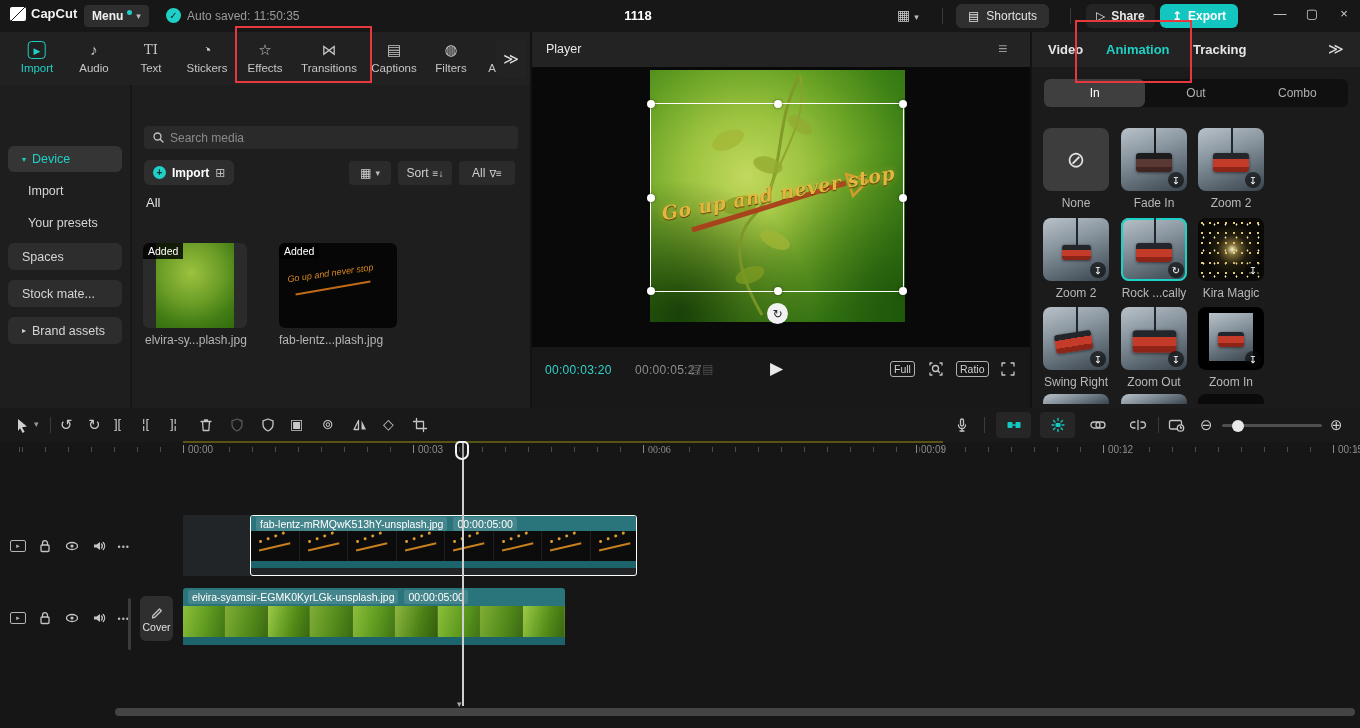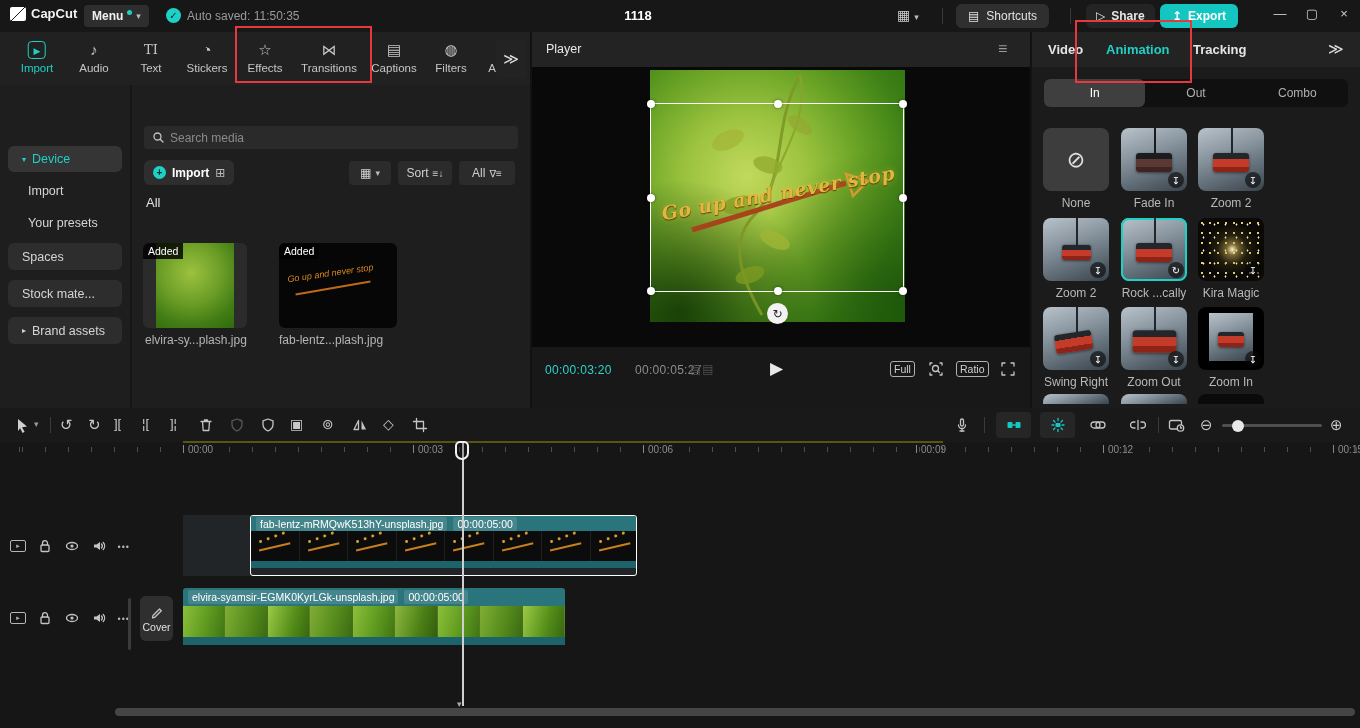--- a/index.html
+++ b/index.html
@@ -522,21 +522,21 @@
 
     <div id="ruler">
       <div class="olive-line"></div>
       <div id="ruler-ticks"></div>
     <div class="rmark" style="left: 183px;">
           <span>00:00</span>
         </div>
         <div class="rmark" style="left: 413px;">
           <span>00:03</span>
         </div>
-        <div class="rmark" style="left: 643px;">
+        <div class="rmark" style="left: 643px; font-family: Liberation Serif, serif;">
           <span>00:06</span>
         </div>
         <div class="rmark" style="left: 916px;">
           <span>00:09</span>
         </div>
         <div class="rmark" style="left: 1103px;">
           <span>00:12</span>
         </div>
         <div class="rmark" style="left: 1333px;">
           <span>00:15</span>

